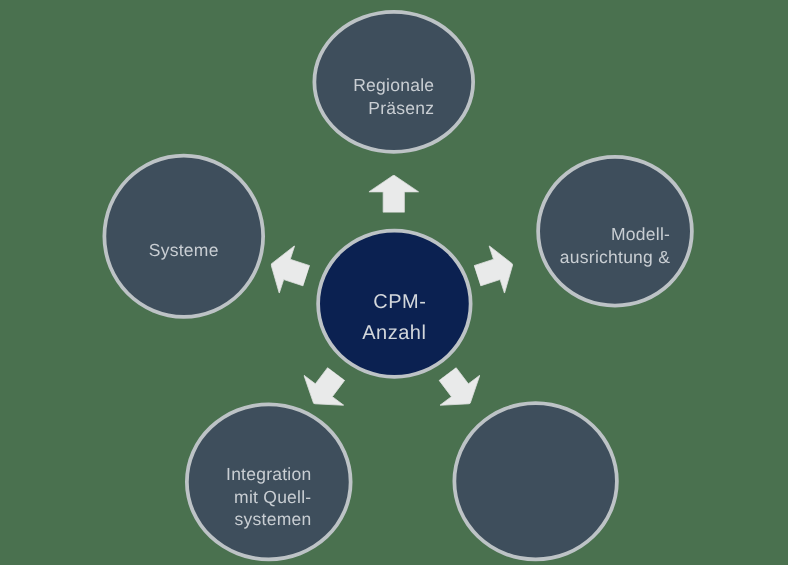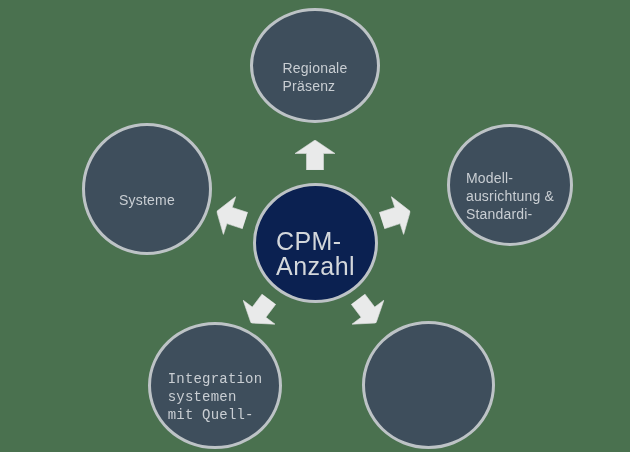--- a/index.html
+++ b/index.html
@@ -20,43 +20,43 @@
     box-sizing: border-box;
     border-radius: 50%;
     border: 3px solid var(--node-border, #bdc3c6);
     background: var(--node-fill, #3e4e5c);
     display: flex;
     align-items: center;
     justify-content: center;
     z-index: 2;
   }
   .node .label {
-    text-align: left;
+    text-align: right;
     color: var(--label-text, #c9ced3);
     font-size: 14px;
     line-height: 18px;
     letter-spacing: 0.2px;
     user-select: none;
     margin-top: 22px;
   }
   .node.center-node {
     background: var(--center-fill, #0b2151);
     border-color: var(--node-border, #bdc3c6);
   }
   .node.center-node .label {
     color: var(--center-text, #d3d7db);
-    font-size: 25px;
+    font-size: 16px;
     line-height: 25px;
     letter-spacing: 0.4px;
   }
   
   .pos-top          { left: 250px; top:   8px; width: 130px; height: 115px; }
   .pos-left         { left:  82px; top: 123px; width: 130px; height: 132px; }
-  .pos-right        { left: 447px; top: 124px; width: 126px; height: 122px; }
-  .pos-bottom-left  { left: 148px; top: 322px; width: 134px; height: 127px; font-family: Liberation Mono, monospace; }
+  .pos-right        { left: 429px; top: 124px; width: 126px; height: 122px; }
+  .pos-bottom-left  { left: 148px; top: 322px; width: 134px; height: 127px; }
   .pos-bottom-right { left: 362px; top: 321px; width: 133px; height: 128px; }
   .pos-center       { left: 253px; top: 183px; width: 125px; height: 120px; }
   
   .arrow {
     position: absolute;
     width: 40px; height: 30px;
     z-index: 1;
     transform-origin: 50% 50%;
   }
   .arrow path {
@@ -101,29 +101,28 @@
   <div class="node pos-left">
     <div class="label">
       <div>Systeme</div>
     </div>
   </div>
 
   <div class="node pos-right">
     <div class="label">
       <div>Modell-</div>
       <div>ausrichtung &amp;</div>
-      <div>Standardi-</div>
     </div>
   </div>
 
   <div class="node pos-bottom-left">
     <div class="label">
       <div>Integration</div>
+      <div>mit Quell-</div>
       <div>systemen</div>
-      <div>mit Quell-</div>
     </div>
   </div>
 
   <div class="node pos-bottom-right">
     <div class="label">
     </div>
   </div>
 
   <div class="node center-node pos-center">
     <div class="label">

